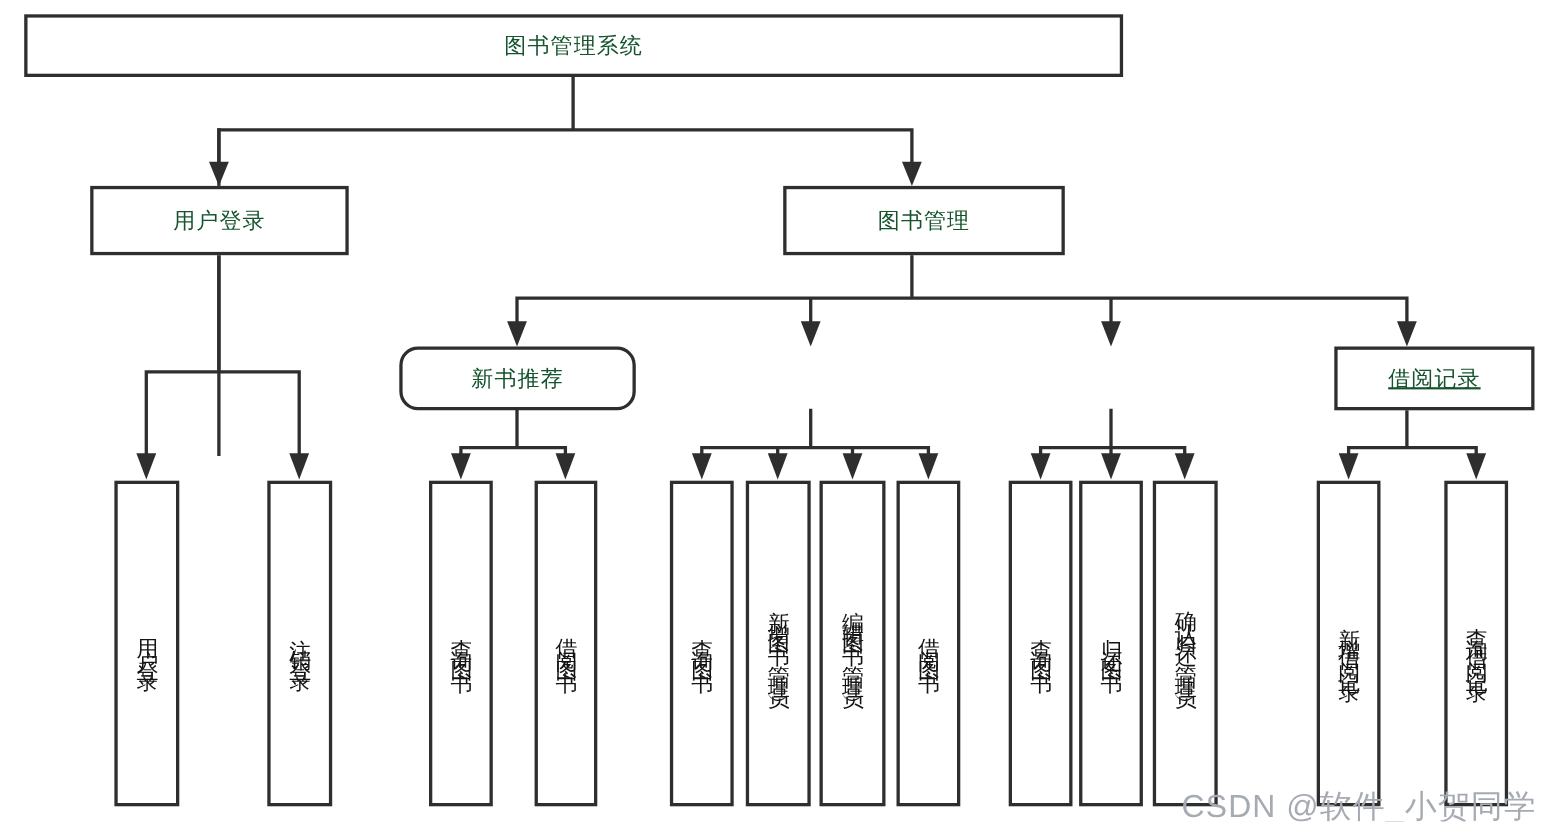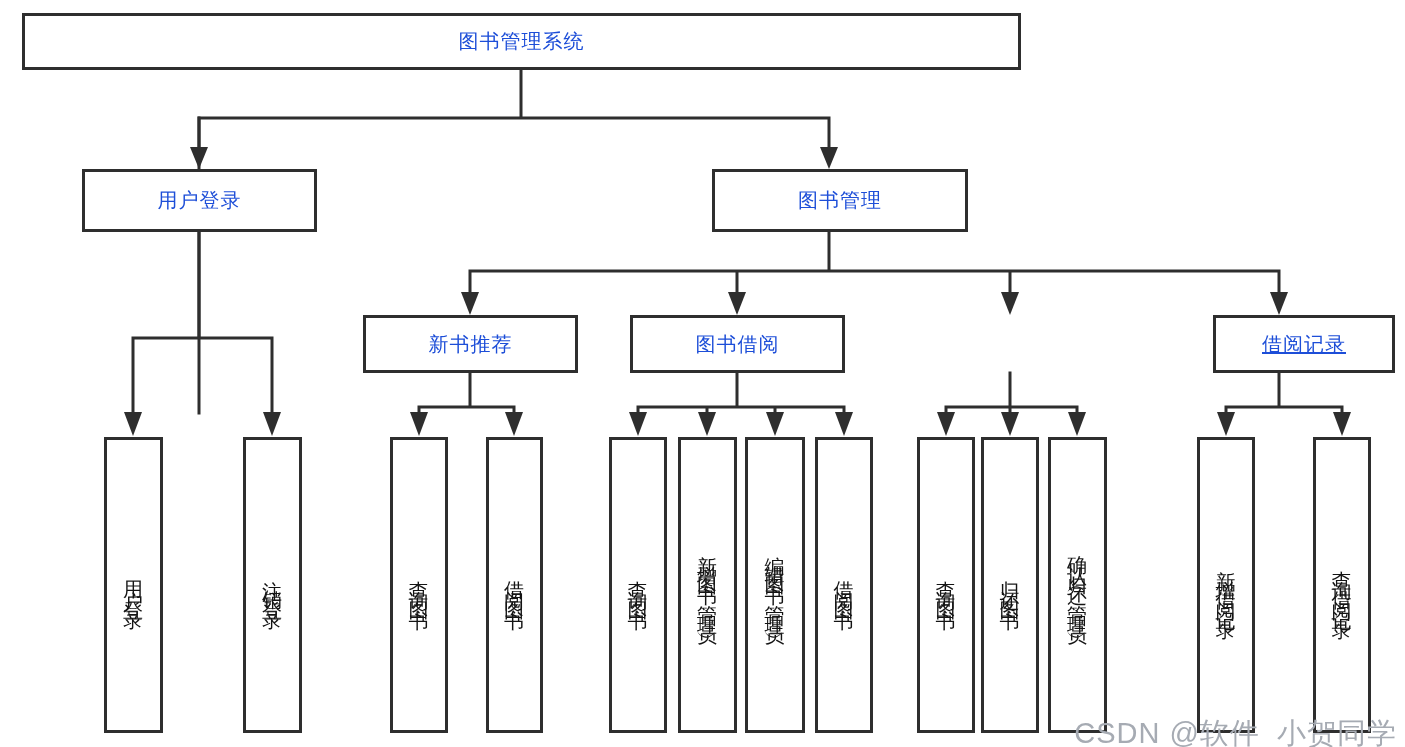--- a/index.html
+++ b/index.html
@@ -19,21 +19,21 @@
   }
   .box {
     position: absolute;
     box-sizing: border-box;
     border: 3px solid #2e2e2e;
     background: #ffffff;
     display: flex;
     align-items: center;
     justify-content: center;
     z-index: 2;
-    color: #1d4ed8;
+    color: #14532d;
     font-size: 20px;
     letter-spacing: 1px;
     white-space: nowrap;
   }
   .vbox {
     position: absolute;
     box-sizing: border-box;
     border: 3px solid #2e2e2e;
     background: #ffffff;
     display: flex;
@@ -108,25 +108,22 @@
     <span>图书管理系统</span>
   </div>
 
   <div class="box" style="left:82px; top:169px; width:235px; height:63px;">
     <span>用户登录</span>
   </div>
   <div class="box" style="left:712px; top:169px; width:256px; height:63px;">
     <span>图书管理</span>
   </div>
 
-  <div class="box" style="left:363px; top:315px; width:215px; height:58px;">
+  <div class="box" style="left:363px; top:315px; width:215px; height:58px;border-radius:17px;">
     <span>新书推荐</span>
-  </div>
-  <div class="box" style="left:630px; top:315px; width:215px; height:58px;">
-    <span>图书借阅</span>
   </div>
   <div class="box" style="left:1213px; top:315px; width:182px; height:58px;text-decoration:underline;">
     <span>借阅记录</span>
   </div>
 
   <div class="vbox" style="left:104px; top:437px; width:59px; height:296px;">
     <span class="vtext">用户登录</span>
   </div>
   <div class="vbox" style="left:243px; top:437px; width:59px; height:296px;">
     <span class="vtext">注销登录</span>

